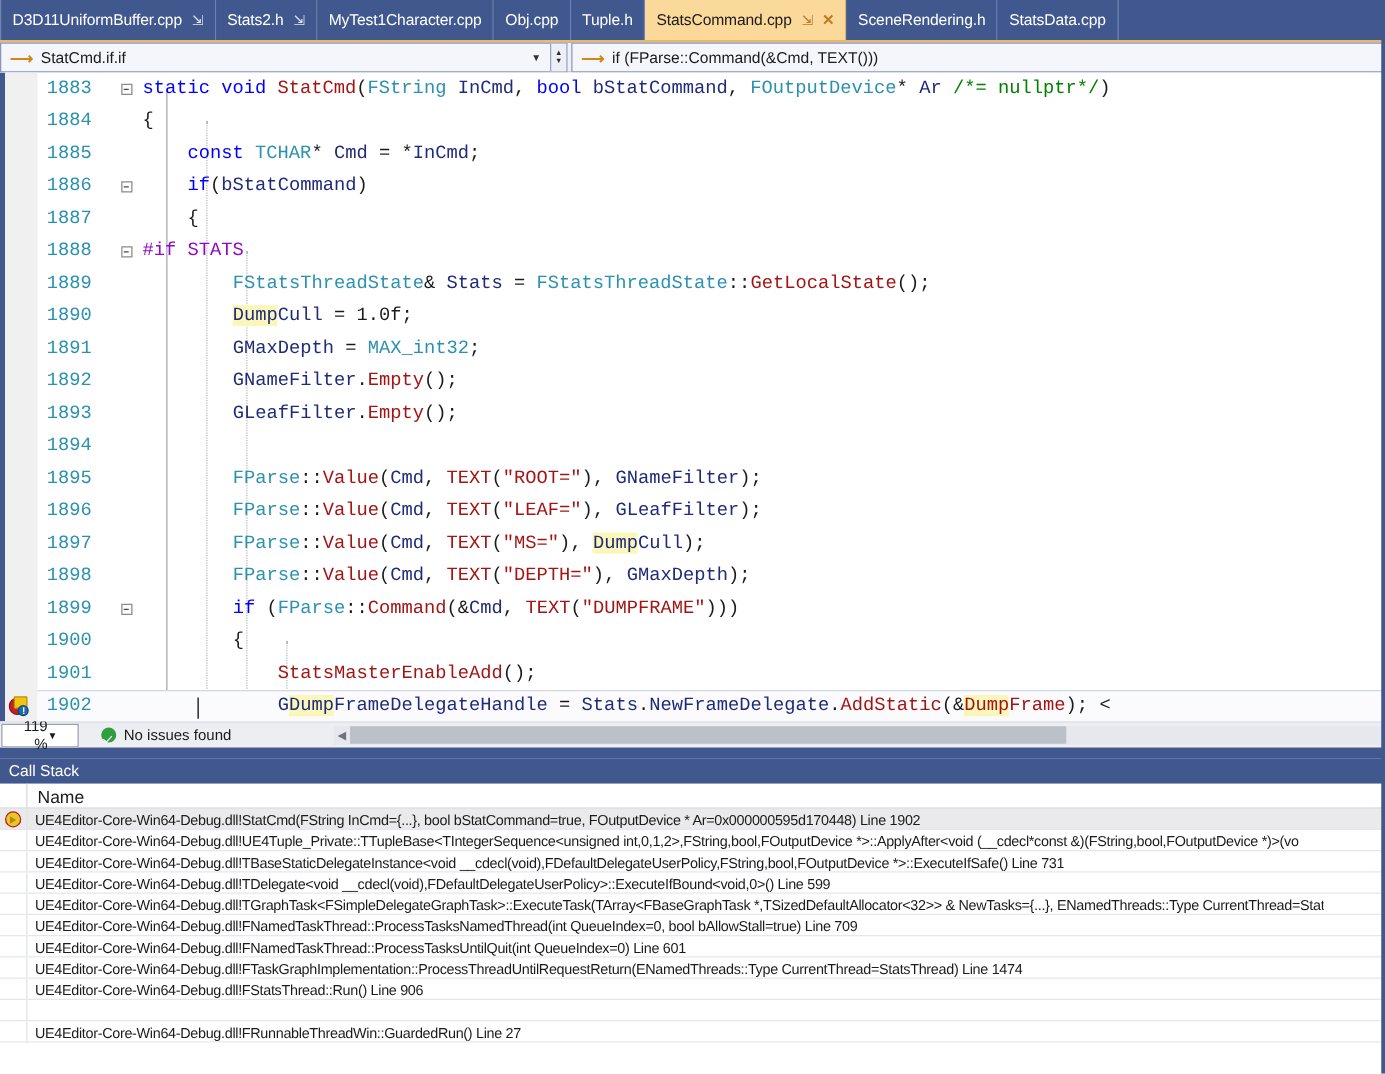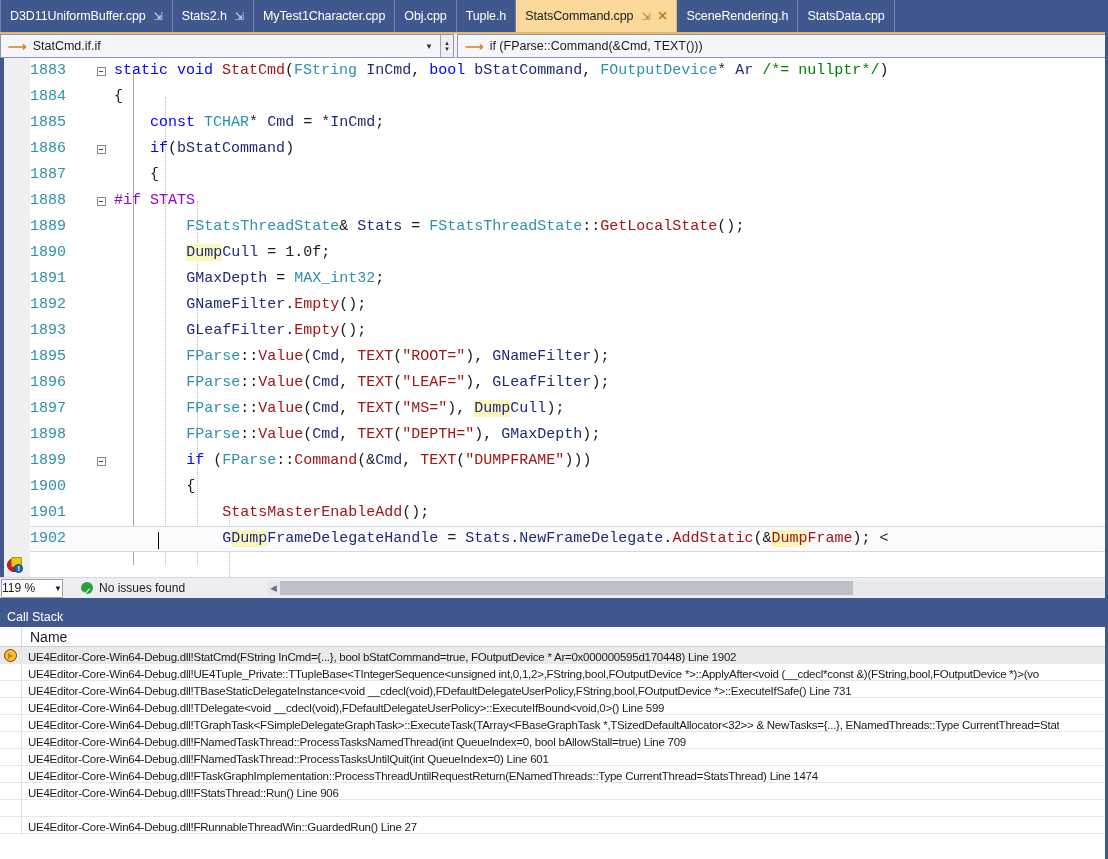--- a/index.html
+++ b/index.html
@@ -135,21 +135,21 @@
     position: relative;
   }
   .line.current {
     border-top: 1px solid #d3d8e8;
     border-bottom: 1px solid #d3d8e8;
     background: #fbfbfd;
   }
   .lineno {
     width: 60px;
     flex: 0 0 60px;
-    text-align: left;
+    text-align: center;
     padding-right: 9px;
     color: #2b91af;
     font-size: 15px;
     font-family: "Liberation Mono", monospace;
   }
   .foldcol {
     width: 22px;
     flex: 0 0 22px;
     position: relative;
     display: flex;
@@ -258,21 +258,21 @@
     color: #1b1b1b;
   }
   .zoombox {
     width: 62px;
     height: 19px;
     margin-left: 1px;
     background: #fff;
     border: 1px solid #9aa0ae;
     display: flex;
     align-items: center;
-    padding: 0 0;
+    padding: 0 16px;
     font-size: 12px;
     text-align: right;
   }
   .zoombox .zcaret { margin-left: auto; font-size: 8px; }
   .issue-ok {
     width: 12px; height: 12px;
     border-radius: 50%;
     background: #2e9e3f;
     position: relative;
     margin-left: 18px;
@@ -462,20 +462,21 @@
         <div class="line"><span class="lineno">1884</span><span class="foldcol"></span><span class="codetext"><span class="plain">{</span></span></div>
         <div class="line"><span class="lineno">1885</span><span class="foldcol"></span><span class="codetext"><span class="plain"> </span><span class="plain"> </span><span class="plain"> </span><span class="plain"> </span><span class="kw">const</span><span class="plain"> </span><span class="type">TCHAR</span><span class="plain">*</span><span class="plain"> </span><span class="ident">Cmd</span><span class="plain"> </span><span class="plain">=</span><span class="plain"> </span><span class="plain">*</span><span class="ident">InCmd</span><span class="plain">;</span></span></div>
         <div class="line"><span class="lineno">1886</span><span class="foldcol"><span class="foldbox"></span></span><span class="codetext"><span class="plain"> </span><span class="plain"> </span><span class="plain"> </span><span class="plain"> </span><span class="kw">if</span><span class="plain">(</span><span class="ident">bStatCommand</span><span class="plain">)</span></span></div>
         <div class="line"><span class="lineno">1887</span><span class="foldcol"></span><span class="codetext"><span class="plain"> </span><span class="plain"> </span><span class="plain"> </span><span class="plain"> </span><span class="plain">{</span></span></div>
         <div class="line"><span class="lineno">1888</span><span class="foldcol"><span class="foldbox"></span></span><span class="codetext"><span class="pp">#if</span> <span class="pp">STATS</span></span></div>
         <div class="line"><span class="lineno">1889</span><span class="foldcol"></span><span class="codetext"><span class="plain"> </span><span class="plain"> </span><span class="plain"> </span><span class="plain"> </span><span class="plain"> </span><span class="plain"> </span><span class="plain"> </span><span class="plain"> </span><span class="type">FStatsThreadState</span><span class="plain">&amp;</span><span class="plain"> </span><span class="ident">Stats</span><span class="plain"> </span><span class="plain">=</span><span class="plain"> </span><span class="type">FStatsThreadState</span><span class="plain">:</span><span class="plain">:</span><span class="fn">GetLocalState</span><span class="plain">(</span><span class="plain">)</span><span class="plain">;</span></span></div>
         <div class="line"><span class="lineno">1890</span><span class="foldcol"></span><span class="codetext"><span class="plain"> </span><span class="plain"> </span><span class="plain"> </span><span class="plain"> </span><span class="plain"> </span><span class="plain"> </span><span class="plain"> </span><span class="plain"> </span><span class="ident"><span class="hl">Dump</span>Cull</span><span class="plain"> </span><span class="plain">=</span><span class="plain"> </span><span class="num">1.0f</span><span class="plain">;</span></span></div>
         <div class="line"><span class="lineno">1891</span><span class="foldcol"></span><span class="codetext"><span class="plain"> </span><span class="plain"> </span><span class="plain"> </span><span class="plain"> </span><span class="plain"> </span><span class="plain"> </span><span class="plain"> </span><span class="plain"> </span><span class="ident">GMaxDepth</span><span class="plain"> </span><span class="plain">=</span><span class="plain"> </span><span class="type">MAX_int32</span><span class="plain">;</span></span></div>
         <div class="line"><span class="lineno">1892</span><span class="foldcol"></span><span class="codetext"><span class="plain"> </span><span class="plain"> </span><span class="plain"> </span><span class="plain"> </span><span class="plain"> </span><span class="plain"> </span><span class="plain"> </span><span class="plain"> </span><span class="ident">GNameFilter</span><span class="plain">.</span><span class="fn">Empty</span><span class="plain">(</span><span class="plain">)</span><span class="plain">;</span></span></div>
         <div class="line"><span class="lineno">1893</span><span class="foldcol"></span><span class="codetext"><span class="plain"> </span><span class="plain"> </span><span class="plain"> </span><span class="plain"> </span><span class="plain"> </span><span class="plain"> </span><span class="plain"> </span><span class="plain"> </span><span class="ident">GLeafFilter</span><span class="plain">.</span><span class="fn">Empty</span><span class="plain">(</span><span class="plain">)</span><span class="plain">;</span></span></div>
+        <div class="line"><span class="lineno">1894</span><span class="foldcol"></span><span class="codetext"></span></div>
         <div class="line"><span class="lineno">1895</span><span class="foldcol"></span><span class="codetext"><span class="plain"> </span><span class="plain"> </span><span class="plain"> </span><span class="plain"> </span><span class="plain"> </span><span class="plain"> </span><span class="plain"> </span><span class="plain"> </span><span class="type">FParse</span><span class="plain">:</span><span class="plain">:</span><span class="fn">Value</span><span class="plain">(</span><span class="ident">Cmd</span><span class="plain">,</span><span class="plain"> </span><span class="fn">TEXT</span><span class="plain">(</span><span class="str">"ROOT="</span><span class="plain">)</span><span class="plain">,</span><span class="plain"> </span><span class="ident">GNameFilter</span><span class="plain">)</span><span class="plain">;</span></span></div>
         <div class="line"><span class="lineno">1896</span><span class="foldcol"></span><span class="codetext"><span class="plain"> </span><span class="plain"> </span><span class="plain"> </span><span class="plain"> </span><span class="plain"> </span><span class="plain"> </span><span class="plain"> </span><span class="plain"> </span><span class="type">FParse</span><span class="plain">:</span><span class="plain">:</span><span class="fn">Value</span><span class="plain">(</span><span class="ident">Cmd</span><span class="plain">,</span><span class="plain"> </span><span class="fn">TEXT</span><span class="plain">(</span><span class="str">"LEAF="</span><span class="plain">)</span><span class="plain">,</span><span class="plain"> </span><span class="ident">GLeafFilter</span><span class="plain">)</span><span class="plain">;</span></span></div>
         <div class="line"><span class="lineno">1897</span><span class="foldcol"></span><span class="codetext"><span class="plain"> </span><span class="plain"> </span><span class="plain"> </span><span class="plain"> </span><span class="plain"> </span><span class="plain"> </span><span class="plain"> </span><span class="plain"> </span><span class="type">FParse</span><span class="plain">:</span><span class="plain">:</span><span class="fn">Value</span><span class="plain">(</span><span class="ident">Cmd</span><span class="plain">,</span><span class="plain"> </span><span class="fn">TEXT</span><span class="plain">(</span><span class="str">"MS="</span><span class="plain">)</span><span class="plain">,</span><span class="plain"> </span><span class="ident"><span class="hl">Dump</span>Cull</span><span class="plain">)</span><span class="plain">;</span></span></div>
         <div class="line"><span class="lineno">1898</span><span class="foldcol"></span><span class="codetext"><span class="plain"> </span><span class="plain"> </span><span class="plain"> </span><span class="plain"> </span><span class="plain"> </span><span class="plain"> </span><span class="plain"> </span><span class="plain"> </span><span class="type">FParse</span><span class="plain">:</span><span class="plain">:</span><span class="fn">Value</span><span class="plain">(</span><span class="ident">Cmd</span><span class="plain">,</span><span class="plain"> </span><span class="fn">TEXT</span><span class="plain">(</span><span class="str">"DEPTH="</span><span class="plain">)</span><span class="plain">,</span><span class="plain"> </span><span class="ident">GMaxDepth</span><span class="plain">)</span><span class="plain">;</span></span></div>
         <div class="line"><span class="lineno">1899</span><span class="foldcol"><span class="foldbox"></span></span><span class="codetext"><span class="plain"> </span><span class="plain"> </span><span class="plain"> </span><span class="plain"> </span><span class="plain"> </span><span class="plain"> </span><span class="plain"> </span><span class="plain"> </span><span class="kw">if</span><span class="plain"> </span><span class="plain">(</span><span class="type">FParse</span><span class="plain">:</span><span class="plain">:</span><span class="fn">Command</span><span class="plain">(</span><span class="plain">&amp;</span><span class="ident">Cmd</span><span class="plain">,</span><span class="plain"> </span><span class="fn">TEXT</span><span class="plain">(</span><span class="str">"DUMPFRAME"</span><span class="plain">)</span><span class="plain">)</span><span class="plain">)</span></span></div>
         <div class="line"><span class="lineno">1900</span><span class="foldcol"></span><span class="codetext"><span class="plain"> </span><span class="plain"> </span><span class="plain"> </span><span class="plain"> </span><span class="plain"> </span><span class="plain"> </span><span class="plain"> </span><span class="plain"> </span><span class="plain">{</span></span></div>
         <div class="line"><span class="lineno">1901</span><span class="foldcol"></span><span class="codetext"><span class="plain"> </span><span class="plain"> </span><span class="plain"> </span><span class="plain"> </span><span class="plain"> </span><span class="plain"> </span><span class="plain"> </span><span class="plain"> </span><span class="plain"> </span><span class="plain"> </span><span class="plain"> </span><span class="plain"> </span><span class="fn">StatsMasterEnableAdd</span><span class="plain">(</span><span class="plain">)</span><span class="plain">;</span></span></div>
         <div class="line current"><span class="lineno">1902</span><span class="foldcol"></span><span class="codetext"><span class="plain"> </span><span class="plain"> </span><span class="plain"> </span><span class="plain"> </span><span class="plain"> </span><span class="plain"> </span><span class="plain"> </span><span class="plain"> </span><span class="plain"> </span><span class="plain"> </span><span class="plain"> </span><span class="plain"> </span><span class="ident">G<span class="hl">Dump</span>FrameDelegateHandle</span><span class="plain"> </span><span class="plain">=</span><span class="plain"> </span><span class="ident">Stats</span><span class="plain">.</span><span class="ident">NewFrameDelegate</span><span class="plain">.</span><span class="fn">AddStatic</span><span class="plain">(</span><span class="plain">&amp;</span><span class="fn"><span class="hl">Dump</span>Frame</span><span class="plain">)</span><span class="plain">;</span><span class="plain"> </span><span class="plain">&lt;</span></span><span class="caret"></span></div>
       </div>
   </div>

